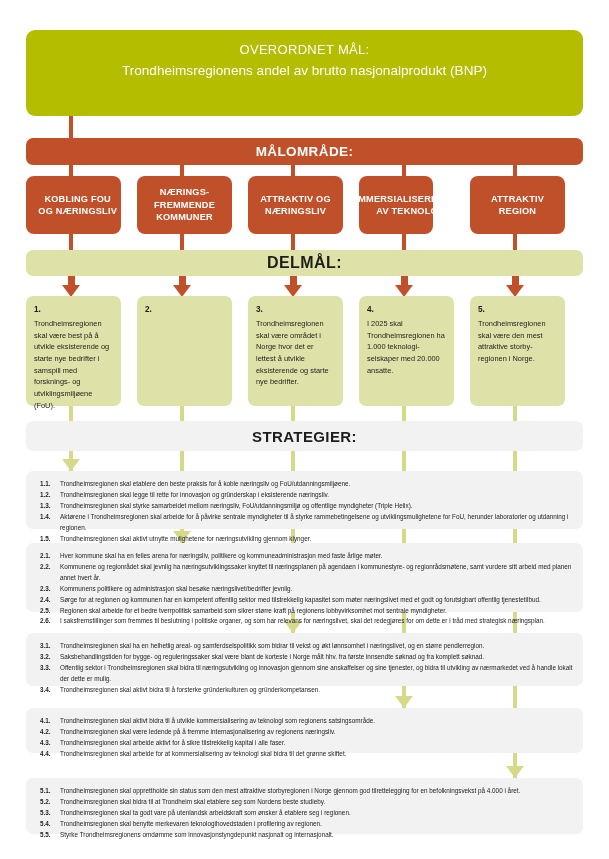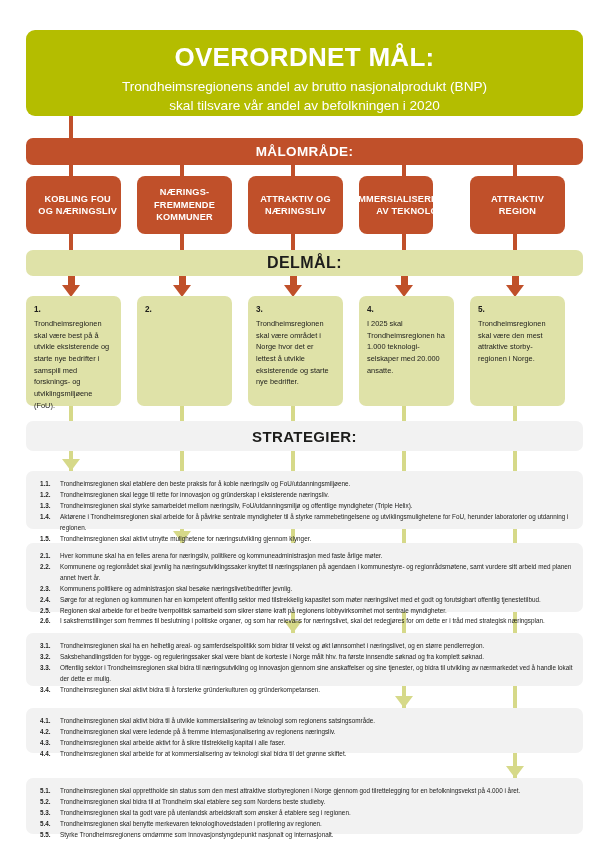--- a/index.html
+++ b/index.html
@@ -45,22 +45,22 @@
     left: 26px; top: 30px;
     width: 557px; height: 86px;
     background: #b4bd00;
     border-radius: 9px;
     color: #ffffff;
     text-align: center;
     padding: 12px 18px 0 18px;
     z-index: 3;
   }
   .goal-title {
-    font-size: 26px;
-    font-weight: bold;
+    font-size: 13px;
+    font-weight: normal;
     letter-spacing: .3px;
     margin-bottom: 5px;
   }
   .goal-sub {
     font-size: 13.6px;
     line-height: 1.38;
     font-weight: normal;
   }
 
   
@@ -148,21 +148,20 @@
   .strat-text { flex: 1; }
 </style>
 </head>
 <body>
 
 <div id="page">
 
   <div class="goal-box">
     <div class="goal-title">OVERORDNET MÅL:</div>
     <div class="goal-sub">Trondheimsregionens andel av brutto nasjonalprodukt (BNP)</div>
-    <div class="goal-sub">skal tilsvare vår andel av befolkningen i 2020</div>
   </div>
 
   <div class="vline orange" style="left:69px; top:116px; height:22px;"></div>
 
   <div class="band-orange" id="malomrade-band">MÅLOMRÅDE:</div>
 
   <div class="vline orange" style="left:69px;  top:165px; height:11px;"></div>
   <div class="vline orange" style="left:180px; top:165px; height:11px;"></div>
   <div class="vline orange" style="left:291px; top:165px; height:11px;"></div>
   <div class="vline orange" style="left:402px; top:165px; height:11px;"></div>

